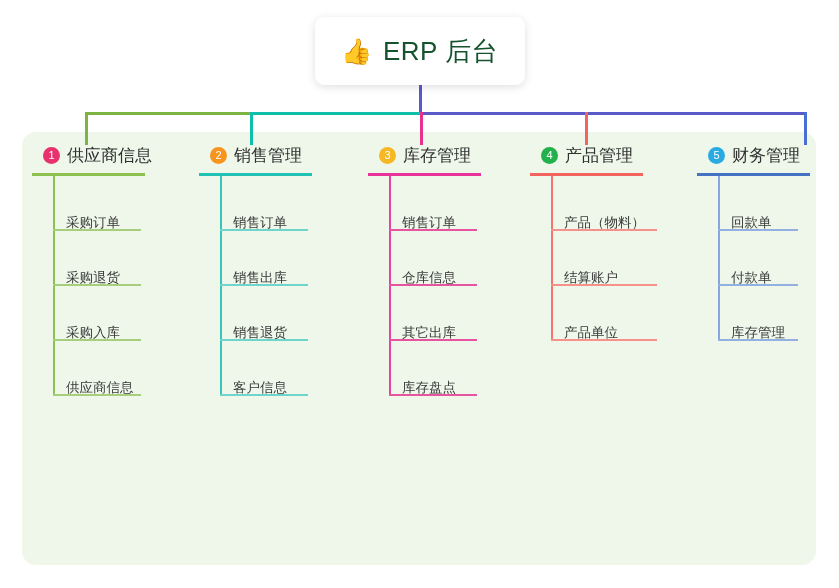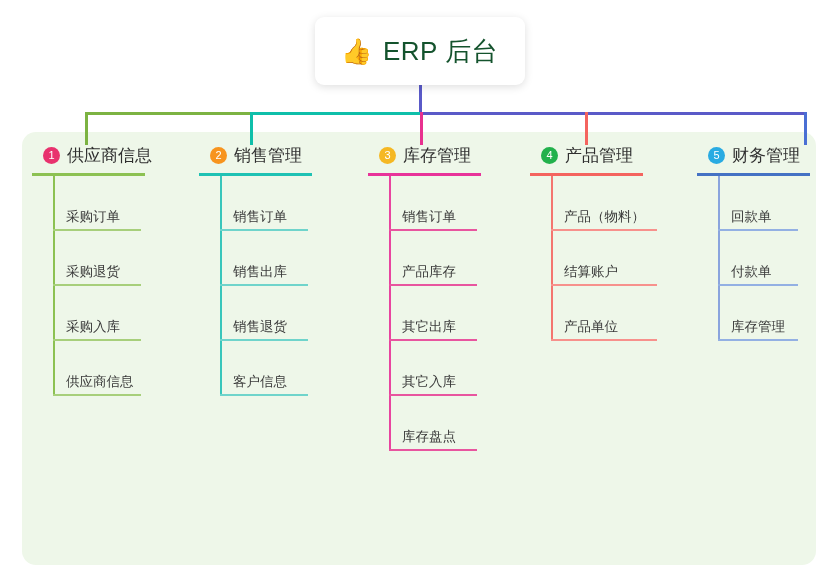--- a/index.html
+++ b/index.html
@@ -116,21 +116,20 @@
     bottom: 0;
     width: 2px;
   }
   .item {
     position: relative;
     height: 55px;
     box-sizing: border-box;
     display: flex;
     align-items: flex-end;
     padding-left: 13px;
-    padding-bottom: 6px;
   }
   .item-label {
     font-size: 13.5px;
     color: #3a3a3a;
     white-space: nowrap;
     line-height: 1.1;
   }
   .item-rule {
     position: absolute;
     left: 0;
@@ -221,29 +220,25 @@
           <span class="col-title">库存管理</span>
         </div>
         <div class="col-rule" style="width: 113px; background: rgb(232, 51, 154);"></div>
         <div class="branch">
           <div class="spine" style="background: rgb(232, 68, 159);"></div>
           <div class="item">
             <span class="item-label">销售订单</span>
             <div class="item-rule" style="width: 88px; background: rgb(232, 85, 159);"></div>
           </div>
           <div class="item">
-            <span class="item-label">产品库存</span>
+            <span class="item-label">仓库信息</span>
             <div class="item-rule" style="width: 88px; background: rgb(232, 85, 159);"></div>
           </div>
           <div class="item">
             <span class="item-label">其它出库</span>
-            <div class="item-rule" style="width: 88px; background: rgb(232, 85, 159);"></div>
-          </div>
-          <div class="item">
-            <span class="item-label">其它入库</span>
             <div class="item-rule" style="width: 88px; background: rgb(232, 85, 159);"></div>
           </div>
           <div class="item">
             <span class="item-label">库存盘点</span>
             <div class="item-rule" style="width: 88px; background: rgb(232, 85, 159);"></div>
           </div>
         </div>
       </div>
       <div class="column" style="left: 530px;">
         <div class="col-header">

